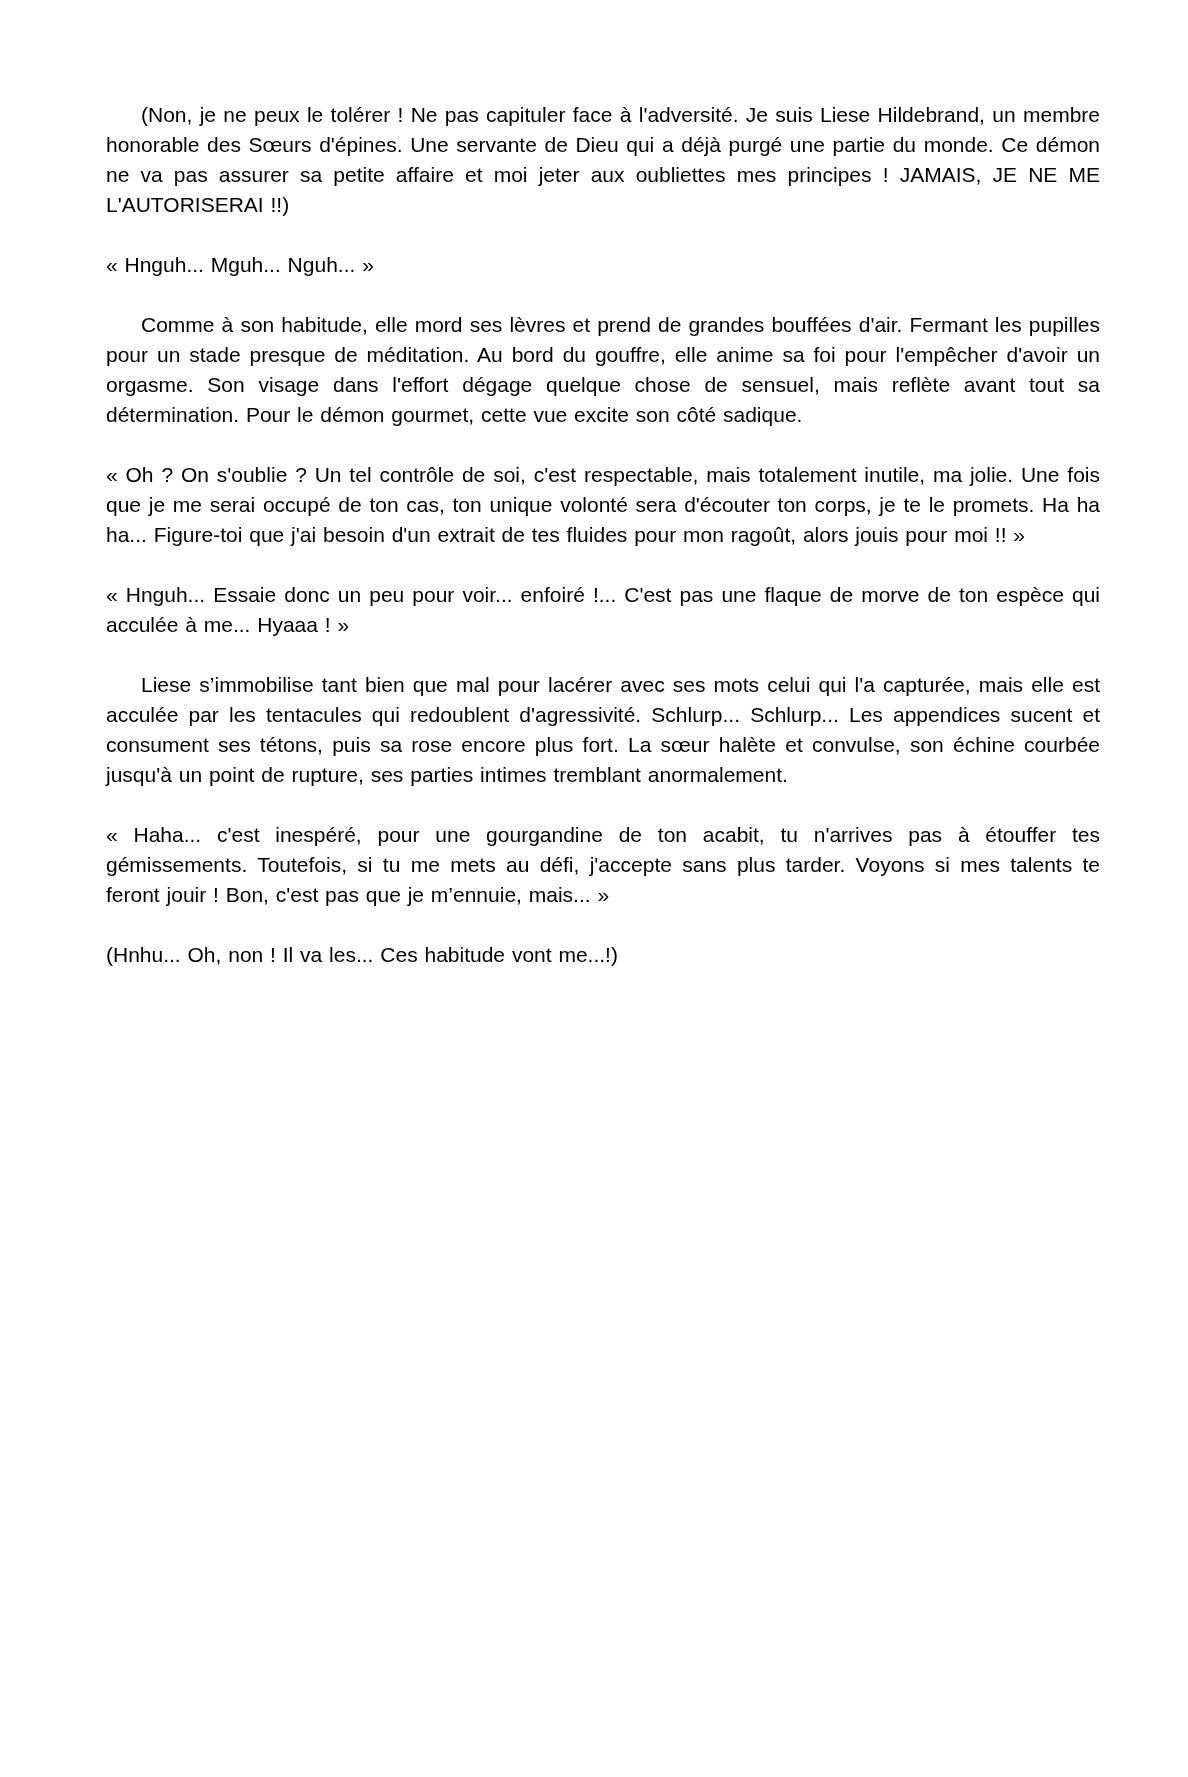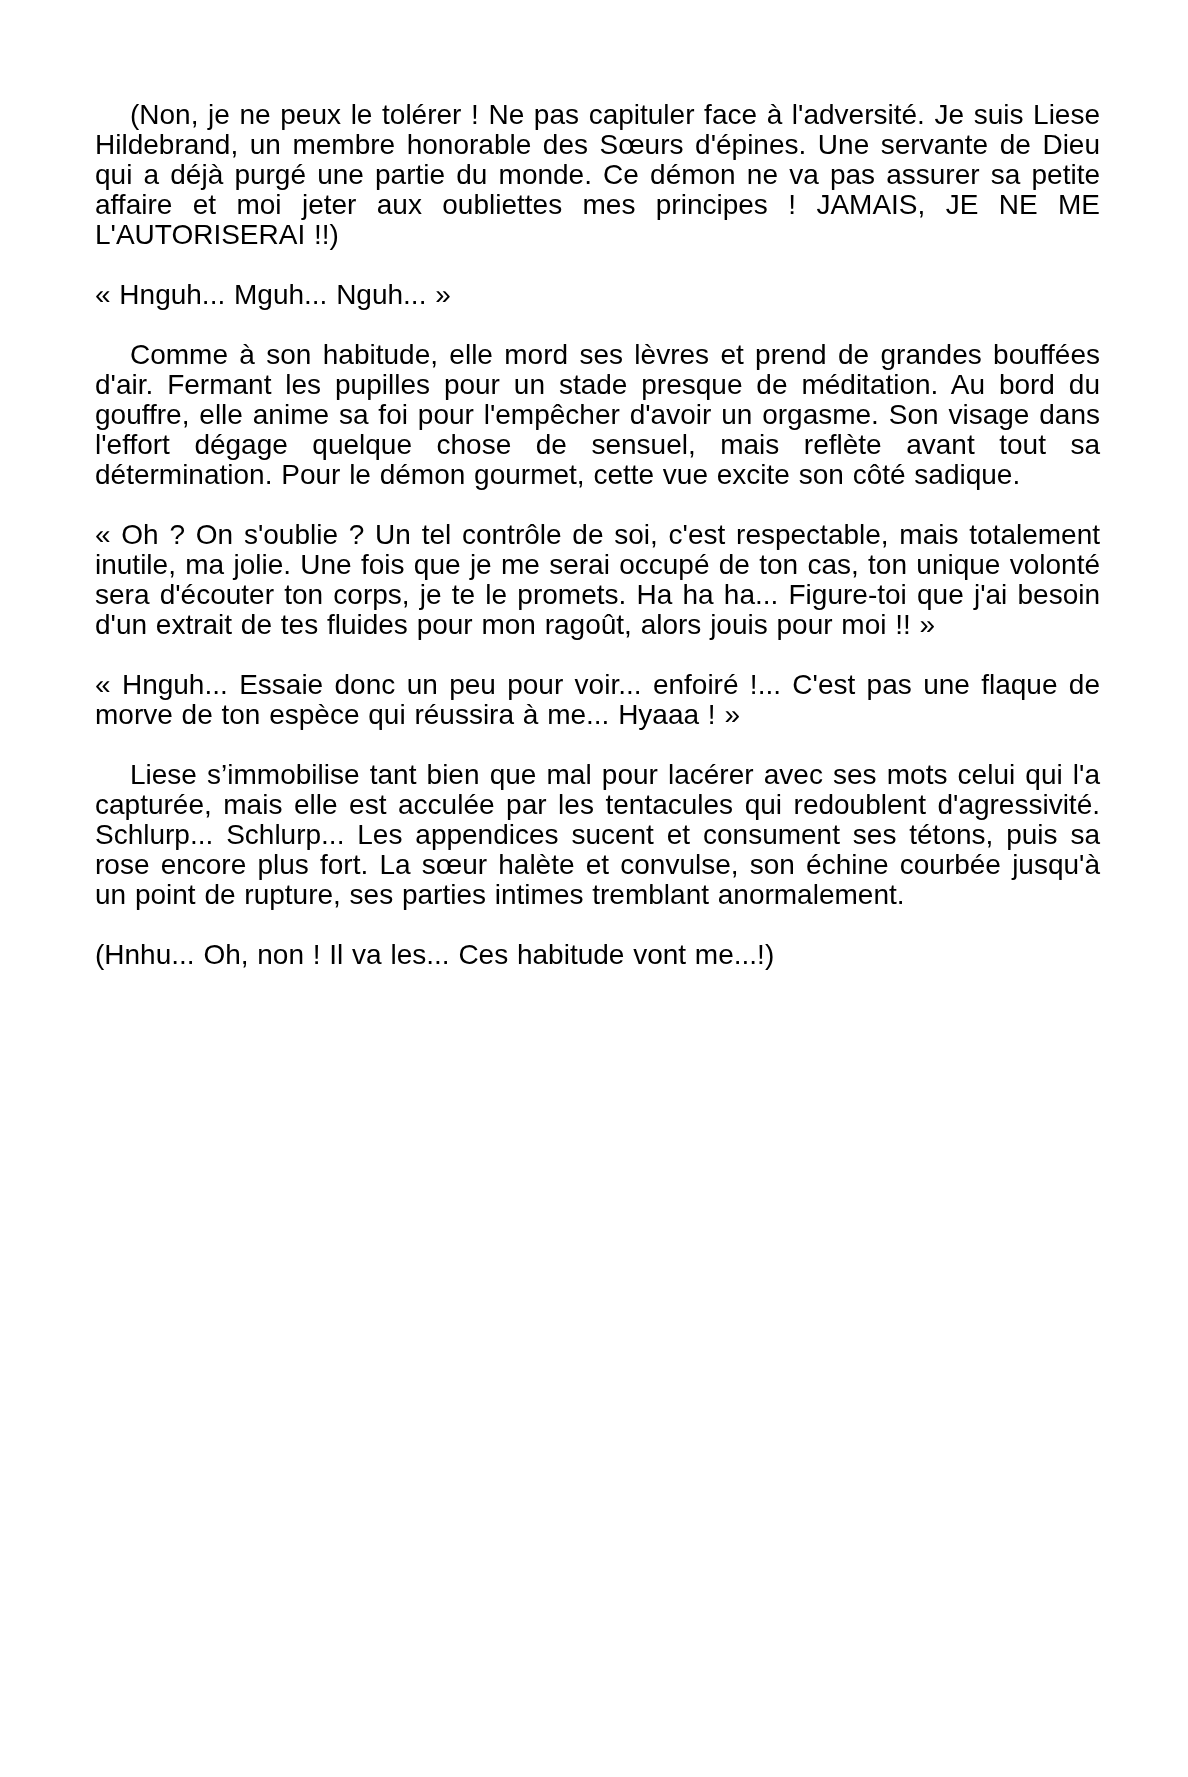--- a/index.html
+++ b/index.html
@@ -12,37 +12,38 @@
     width: 1188px;
     height: 1777px;
     box-sizing: border-box;
     background: #ffffff;
     padding: 100px 88px 0 88px;
     font-family: "Liberation Sans", sans-serif;
     color: #000000;
     overflow: hidden;
   }
   .para {
-    margin: 0 0 30px 7px;
-    font-size: 28px;
+    margin: 0 0 30px 18px;
+    font-size: 21px;
     line-height: 30px;
     text-align: justify;
     word-spacing: 1px;
   }
   .indent {
     text-indent: 35px;
   }
   .justify-last {
     text-align-last: justify;
   }
 </style>
 </head>
 <body>
 
 <div class="page">
   <p class="para indent">(Non, je ne peux le tolérer ! Ne pas capituler face à l'adversité. Je suis Liese Hildebrand, un membre honorable des Sœurs d'épines. Une servante de Dieu qui a déjà purgé une partie du monde. Ce démon ne va pas assurer sa petite affaire et moi jeter aux oubliettes mes principes ! JAMAIS, JE NE ME L'AUTORISERAI !!)</p>
   <p class="para">« Hnguh... Mguh... Nguh... »</p>
   <p class="para indent">Comme à son habitude, elle mord ses lèvres et prend de grandes bouffées d'air. Fermant les pupilles pour un stade presque de méditation. Au bord du gouffre, elle anime sa foi pour l'empêcher d'avoir un orgasme. Son visage dans l'effort dégage quelque chose de sensuel, mais reflète avant tout sa détermination. Pour le démon gourmet, cette vue excite son côté sadique.</p>
   <p class="para">« Oh ? On s'oublie ? Un tel contrôle de soi, c'est respectable, mais totalement inutile, ma jolie. Une fois que je me serai occupé de ton cas, ton unique volonté sera d'écouter ton corps, je te le promets. Ha ha ha... Figure-toi que j'ai besoin d'un extrait de tes fluides pour mon ragoût, alors jouis pour moi !! »</p>
-  <p class="para">« Hnguh... Essaie donc un peu pour voir... enfoiré !... C'est pas une flaque de morve de ton espèce qui réussira à me... Hyaaa ! »</p>
+  <p class="para">« Hnguh... Essaie donc un peu pour voir... enfoiré !... C'est pas une flaque de morve de ton espèce qui acculée à me... Hyaaa ! »</p>
   <p class="para indent">Liese s’immobilise tant bien que mal pour lacérer avec ses mots celui qui l'a capturée, mais elle est acculée par les tentacules qui redoublent d'agressivité. Schlurp... Schlurp... Les appendices sucent et consument ses tétons, puis sa rose encore plus fort. La sœur halète et convulse, son échine courbée jusqu'à un point de rupture, ses parties intimes tremblant anormalement.</p>
+  <p class="para">« Haha... c'est inespéré, pour une gourgandine de ton acabit, tu n'arrives pas à étouffer tes gémissements. Toutefois, si tu me mets au défi, j'accepte sans plus tarder. Voyons si mes talents te feront jouir ! Bon, c'est pas que je m’ennuie, mais... »</p>
   <p class="para">(Hnhu... Oh, non ! Il va les... Ces habitude vont me...!)</p>
 </div>
 
 </body></html>

